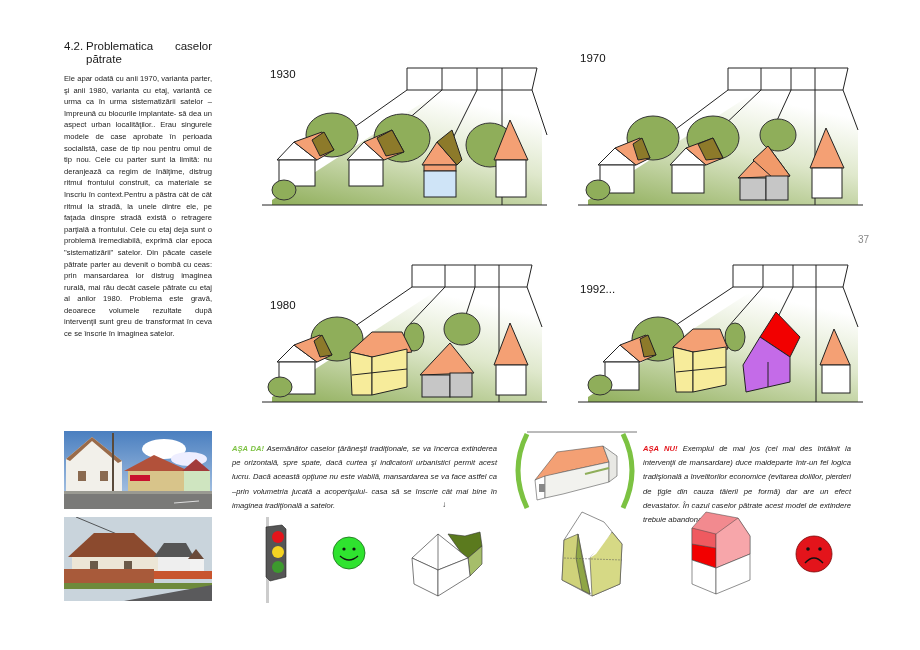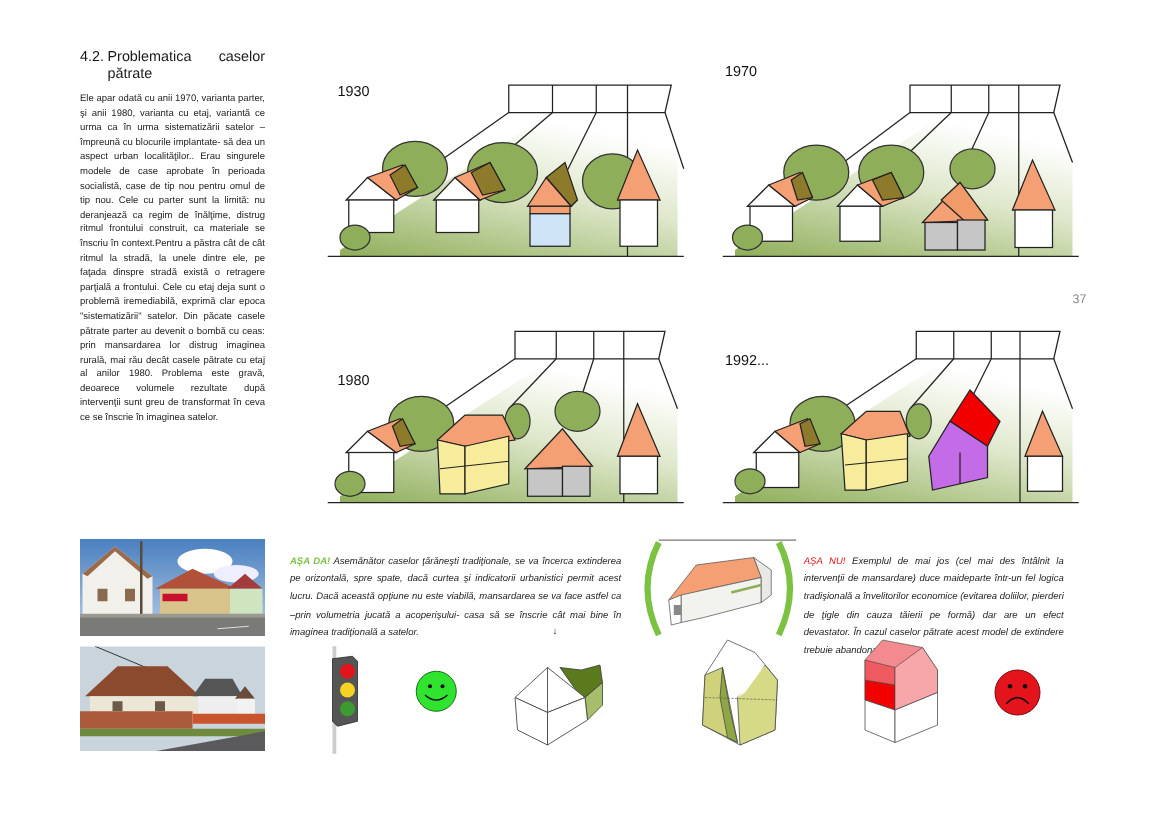--- a/index.html
+++ b/index.html
@@ -9,21 +9,21 @@
   .title .num{display:inline-block;width:22px;}
   .title .row1{display:flex;justify-content:space-between;}
   .title .row2{padding-left:22px;}
   .body-text{left:64px;top:73px;width:148px;font-size:7.6px;line-height:11.6px;text-align:justify;color:#222;}
   .photo{left:64px;width:148px;height:78px;overflow:hidden;}
   .page-num{left:858px;top:234px;font-size:10px;color:#888;}
   .year{font-size:11.5px;color:#111;}
   .panel{width:290px;height:150px;}
   .note{font-size:7.6px;line-height:14.2px;font-style:italic;text-align:justify;color:#222;margin-top:16px;}
   .note .lead-good{color:#7cc242;font-weight:bold;font-style:italic;}
-  .note .lead-bad{color:#e3141b;font-weight:normal;font-style:italic;}
+  .note .lead-bad{color:#e3141b;font-weight:bold;font-style:italic;}
   svg{display:block;}
 </style>
 </head>
 <body>
 
 <div class="abs title">
   <div class="row1">
     <span><span class="num">4.2.</span><span>Problematica</span></span>
     <span>caselor</span>
   </div>

